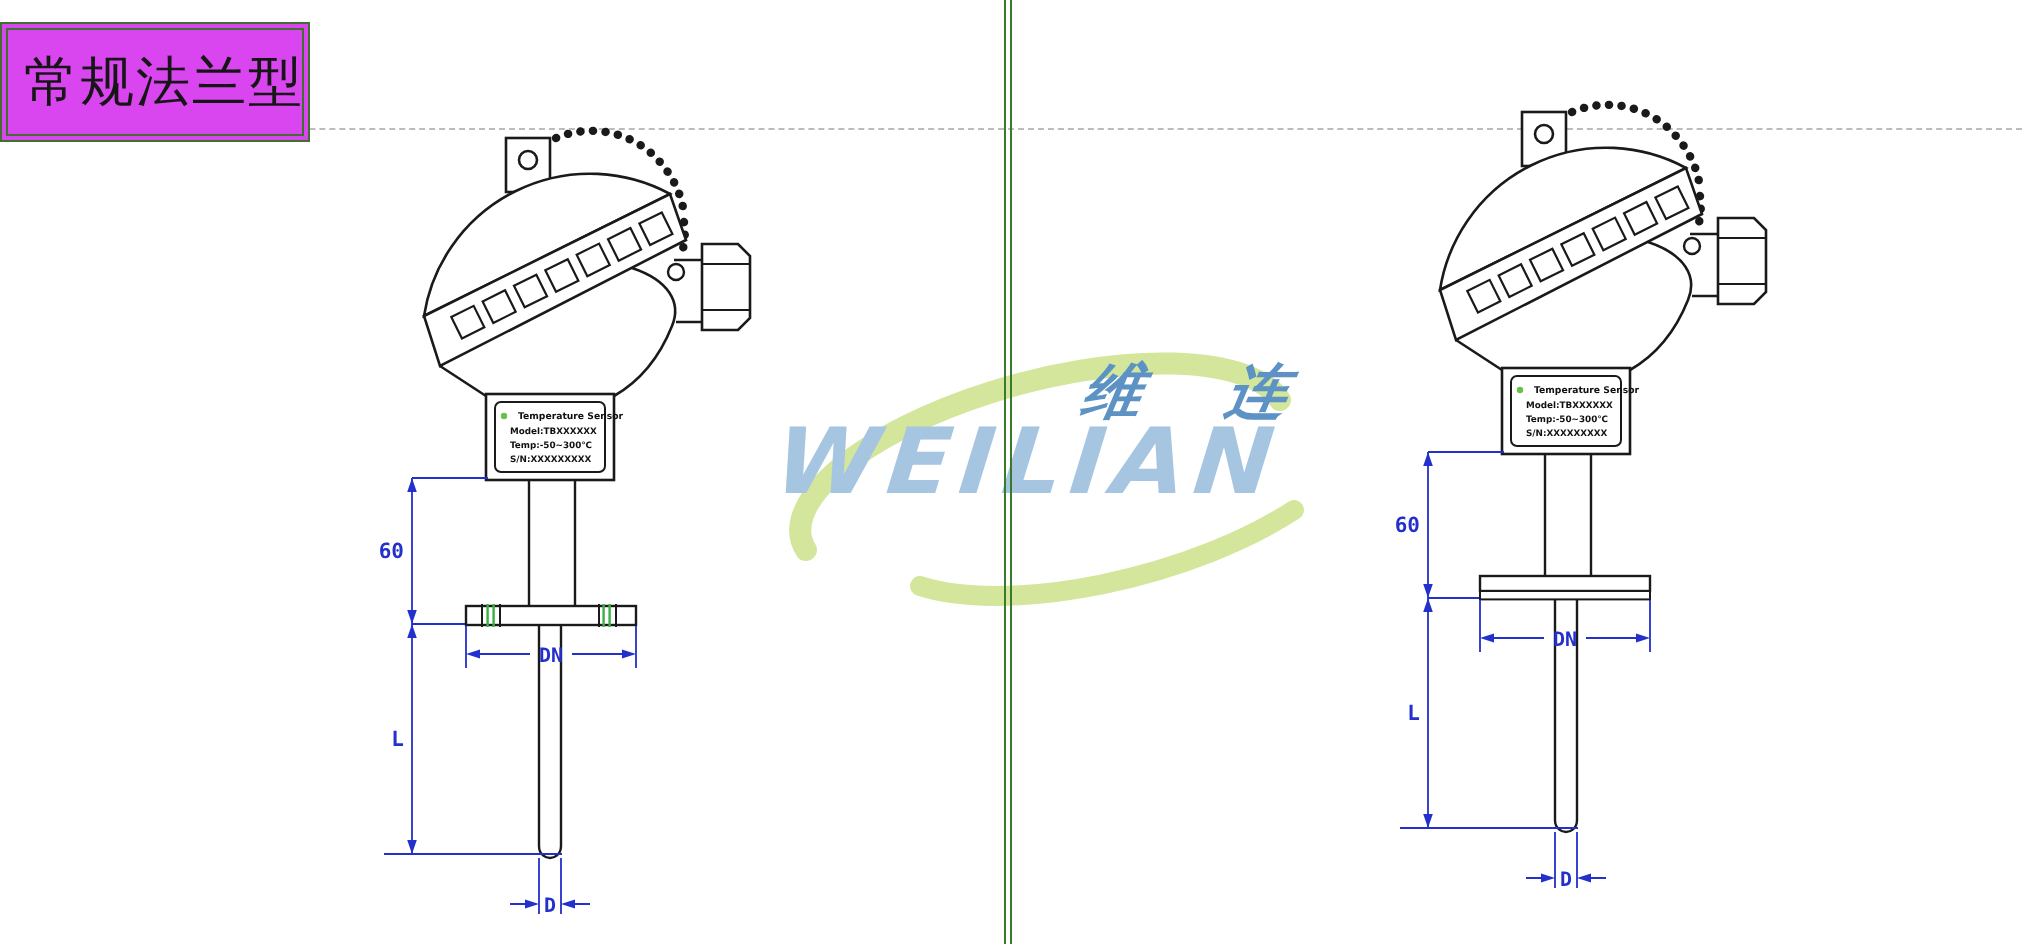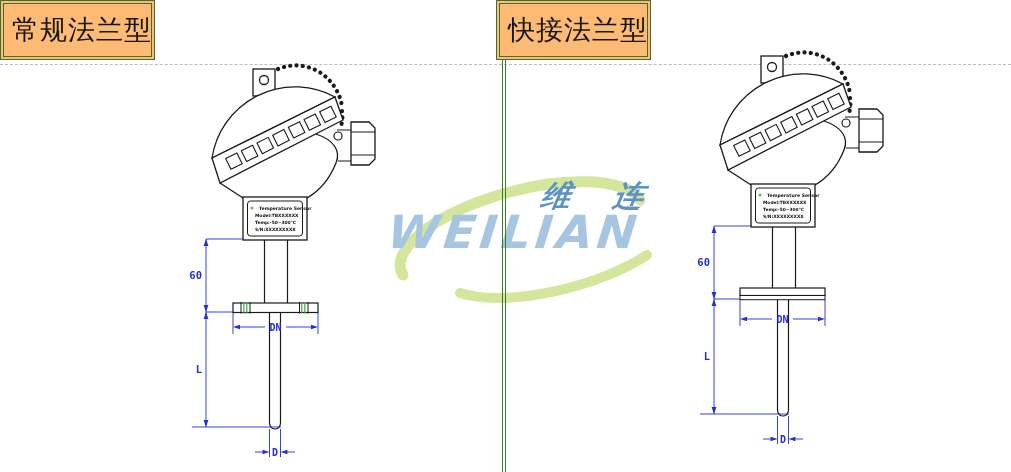--- a/index.html
+++ b/index.html
@@ -4,22 +4,22 @@
 <style>
   html,body{margin:0;padding:0;background:#fff;}
   #stage{position:relative;width:1011px;height:472px;background:#fff;overflow:hidden;
          font-family:"DejaVu Sans",sans-serif;}
   
   .dash-line{position:absolute;left:0;top:64px;width:1011px;height:0;
              border-top:1px dashed #bcbcbc;z-index:2;}
   .divider{position:absolute;left:502px;top:0;width:2px;height:472px;
            border-left:1.5px solid #3a7a2b;border-right:1.5px solid #3a7a2b;z-index:4;}
   
-  .panel-label{position:absolute;top:0;width:155px;height:60px;box-sizing:border-box;
-               background:#fdba74;border:1.5px solid #3f7030;padding:2px;z-index:5;}
+  .panel-label{position:absolute;top:11px;width:155px;height:60px;box-sizing:border-box;
+               background:#d946ef;border:1.5px solid #3f7030;padding:2px;z-index:5;}
   .panel-label .inner{box-sizing:border-box;width:100%;height:100%;
                border:1.5px solid #3f7030;display:flex;align-items:center;
                padding:0 8px;font-size:27px;color:#161616;letter-spacing:1px;
                font-family:"DejaVu Sans",sans-serif;white-space:nowrap;}
   .panel-left{left:0;}
   .panel-right{left:496px;}
   
   .wm{position:absolute;z-index:1;}
   .wm-swoosh{left:385px;top:160px;}
   .wm-cn{left:541px;top:176px;font-size:30px;font-weight:bold;font-style:italic;
@@ -39,23 +39,20 @@
     <path d="M75,133 A125,47 -15 0 0 262,95" fill="none" stroke="#d3e69c" stroke-width="10" stroke-linecap="round"></path>
   </svg>
   <div class="wm wm-cn">维 连</div>
   <div class="wm wm-en">WEILIAN</div>
 
   <div class="dash-line"></div>
   <div class="divider"></div>
 
   <div class="panel-label panel-left">
     <div class="inner">常规法兰型</div>
-  </div>
-  <div class="panel-label panel-right">
-    <div class="inner">快接法兰型</div>
   </div>
 
   <svg class="diagrams" width="1011" height="472" viewBox="0 0 1011 472" xmlns="http://www.w3.org/2000/svg" xmlns:xlink="http://www.w3.org/1999/xlink">
     <defs>
       <g id="sensor-common">
 
         <rect x="168" y="19" width="22" height="27" fill="#fff" stroke="#1a1a1a" stroke-width="1.3"></rect>
         <circle cx="179" cy="30" r="4.5" fill="#fff" stroke="#1a1a1a" stroke-width="1.3"></circle>
 
         <path d="M193,19 C212,11 233,17 245,31 C252,39 256,48 257,57" fill="none" stroke="#1a1a1a" stroke-width="4.2" stroke-dasharray="0.1 6.2" stroke-linecap="round"></path>

